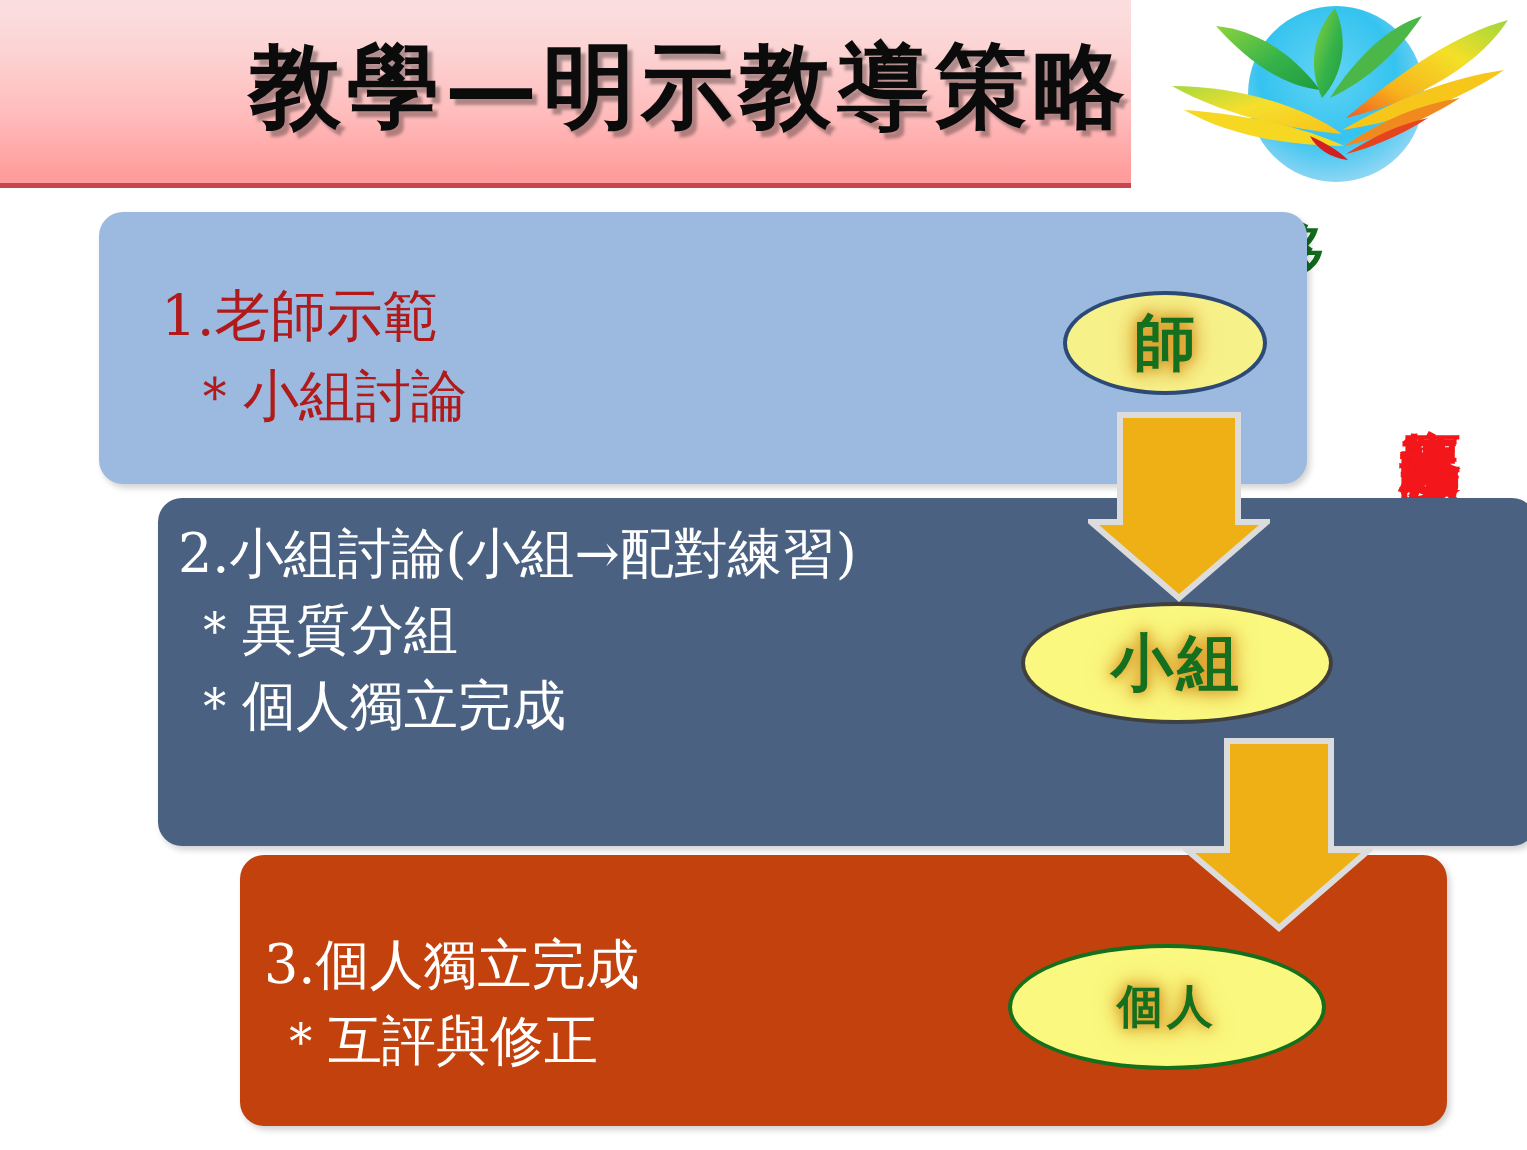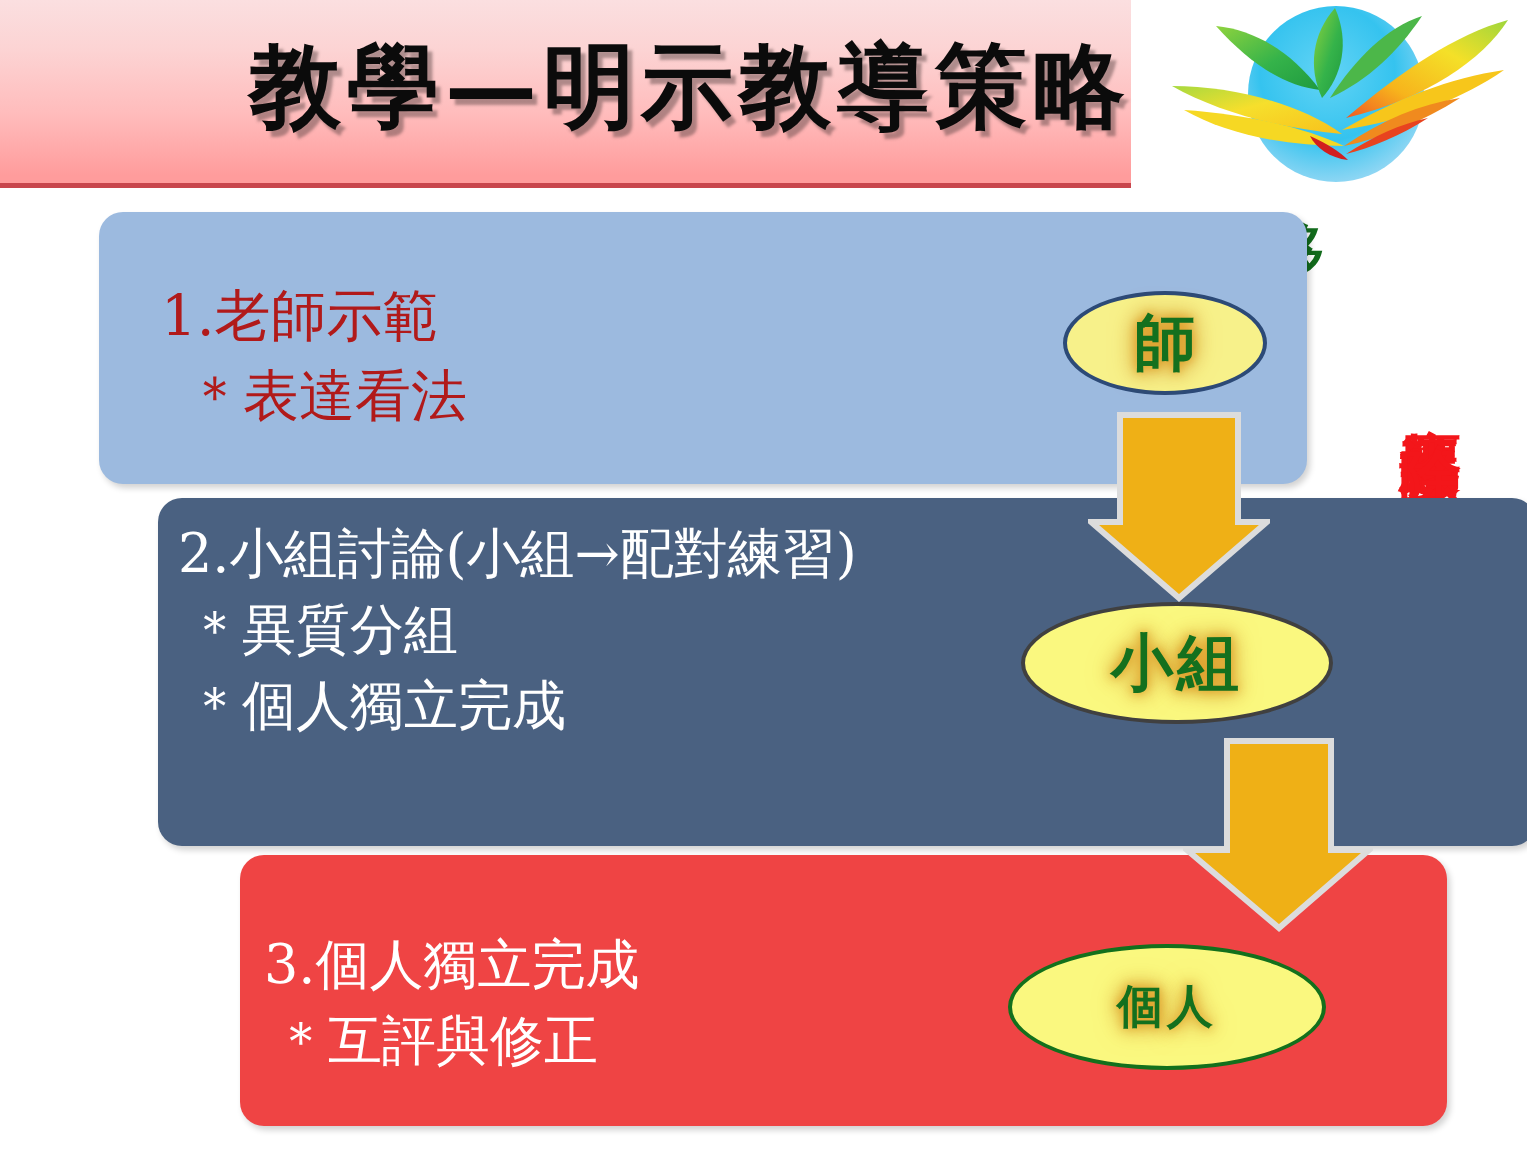--- a/index.html
+++ b/index.html
@@ -49,21 +49,21 @@
     left:59px;top:212px;width:1208px;height:272px;
     background:#9cbadf;
     margin-left:40px;
   }
   .box-2{
     left:158px;top:498px;width:1378px;height:348px;
     background:#4a6181;
   }
   .box-3{
     left:240px;top:855px;width:1207px;height:271px;
-    background:#ef4444;
+    background:#c2410c;
   }
 
   .lines{position:absolute;}
   .lines .l{white-space:nowrap;font-family:"DejaVu Serif","Liberation Serif",serif;}
 
   .box-1 .lines{left:62px;top:64px;}
   .box-1 .l{color:#b11a1a;font-size:56px;line-height:80px;font-weight:400;}
   .box-1 .l.indent{padding-left:26px;}
 
   .box-2 .lines{left:20px;top:18px;}
@@ -191,21 +191,21 @@
     </svg>
   </div>
 
   <div class="green-heading">學習責任轉移</div>
 
   <div class="vertical-red">鷹架逐步移除</div>
 
   <div class="box box-1">
     <div class="lines">
       <div class="l">1.老師示範</div>
-      <div class="l indent">＊表達看法</div>
+      <div class="l indent">＊小組討論</div>
     </div>
   </div>
 
   <div class="box box-2">
     <div class="lines">
       <div class="l">2.小組討論(小組→配對練習)</div>
       <div class="l indent">＊異質分組</div>
       <div class="l indent">＊個人獨立完成</div>
     </div>
   </div>

